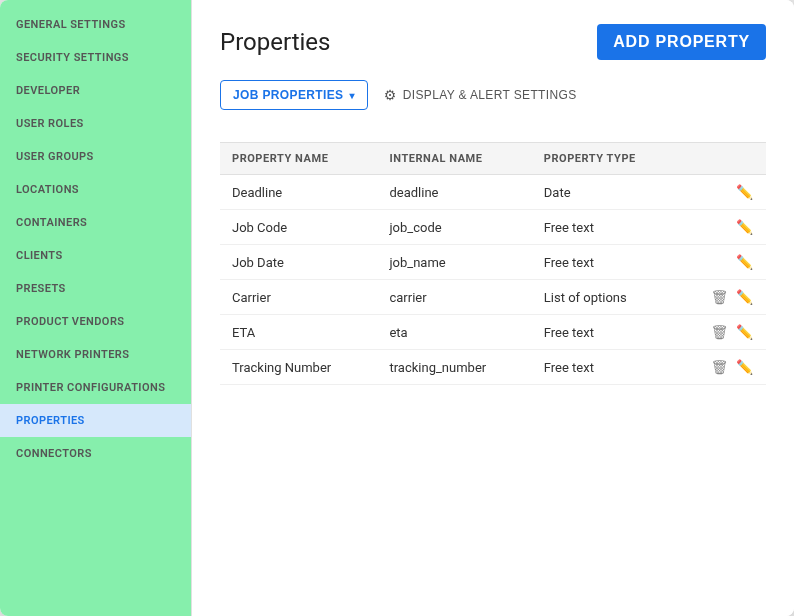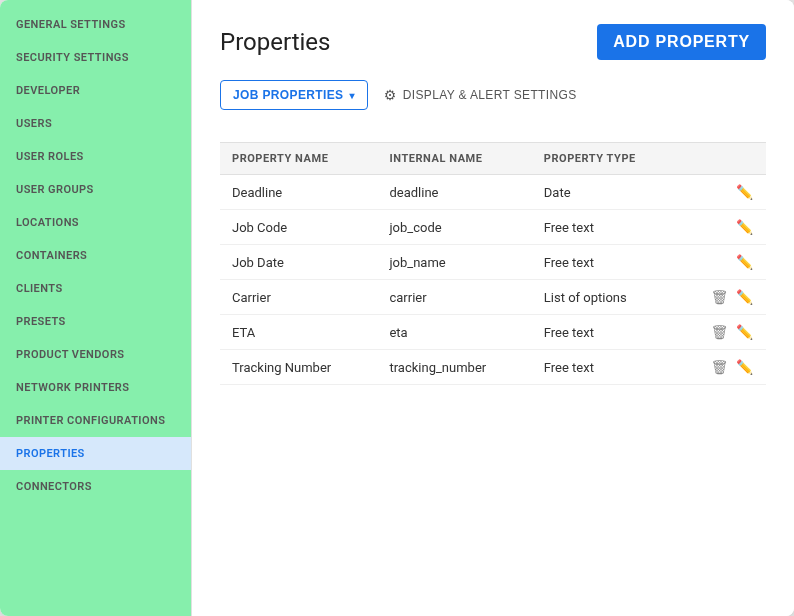--- a/index.html
+++ b/index.html
@@ -155,21 +155,20 @@
   </style>
 </head>
 <body>
 
 <div class="window">
 
   <nav class="sidebar">
       <div class="sidebar-item">General Settings</div>
       <div class="sidebar-item">Security Settings</div>
       <div class="sidebar-item">Developer</div>
-      <div class="sidebar-item">Users</div>
       <div class="sidebar-item">User Roles</div>
       <div class="sidebar-item">User Groups</div>
       <div class="sidebar-item">Locations</div>
       <div class="sidebar-item">Containers</div>
       <div class="sidebar-item">Clients</div>
       <div class="sidebar-item">Presets</div>
       <div class="sidebar-item">Product Vendors</div>
       <div class="sidebar-item">Network Printers</div>
       <div class="sidebar-item">Printer Configurations</div>
       <div class="sidebar-item active">Properties</div>

